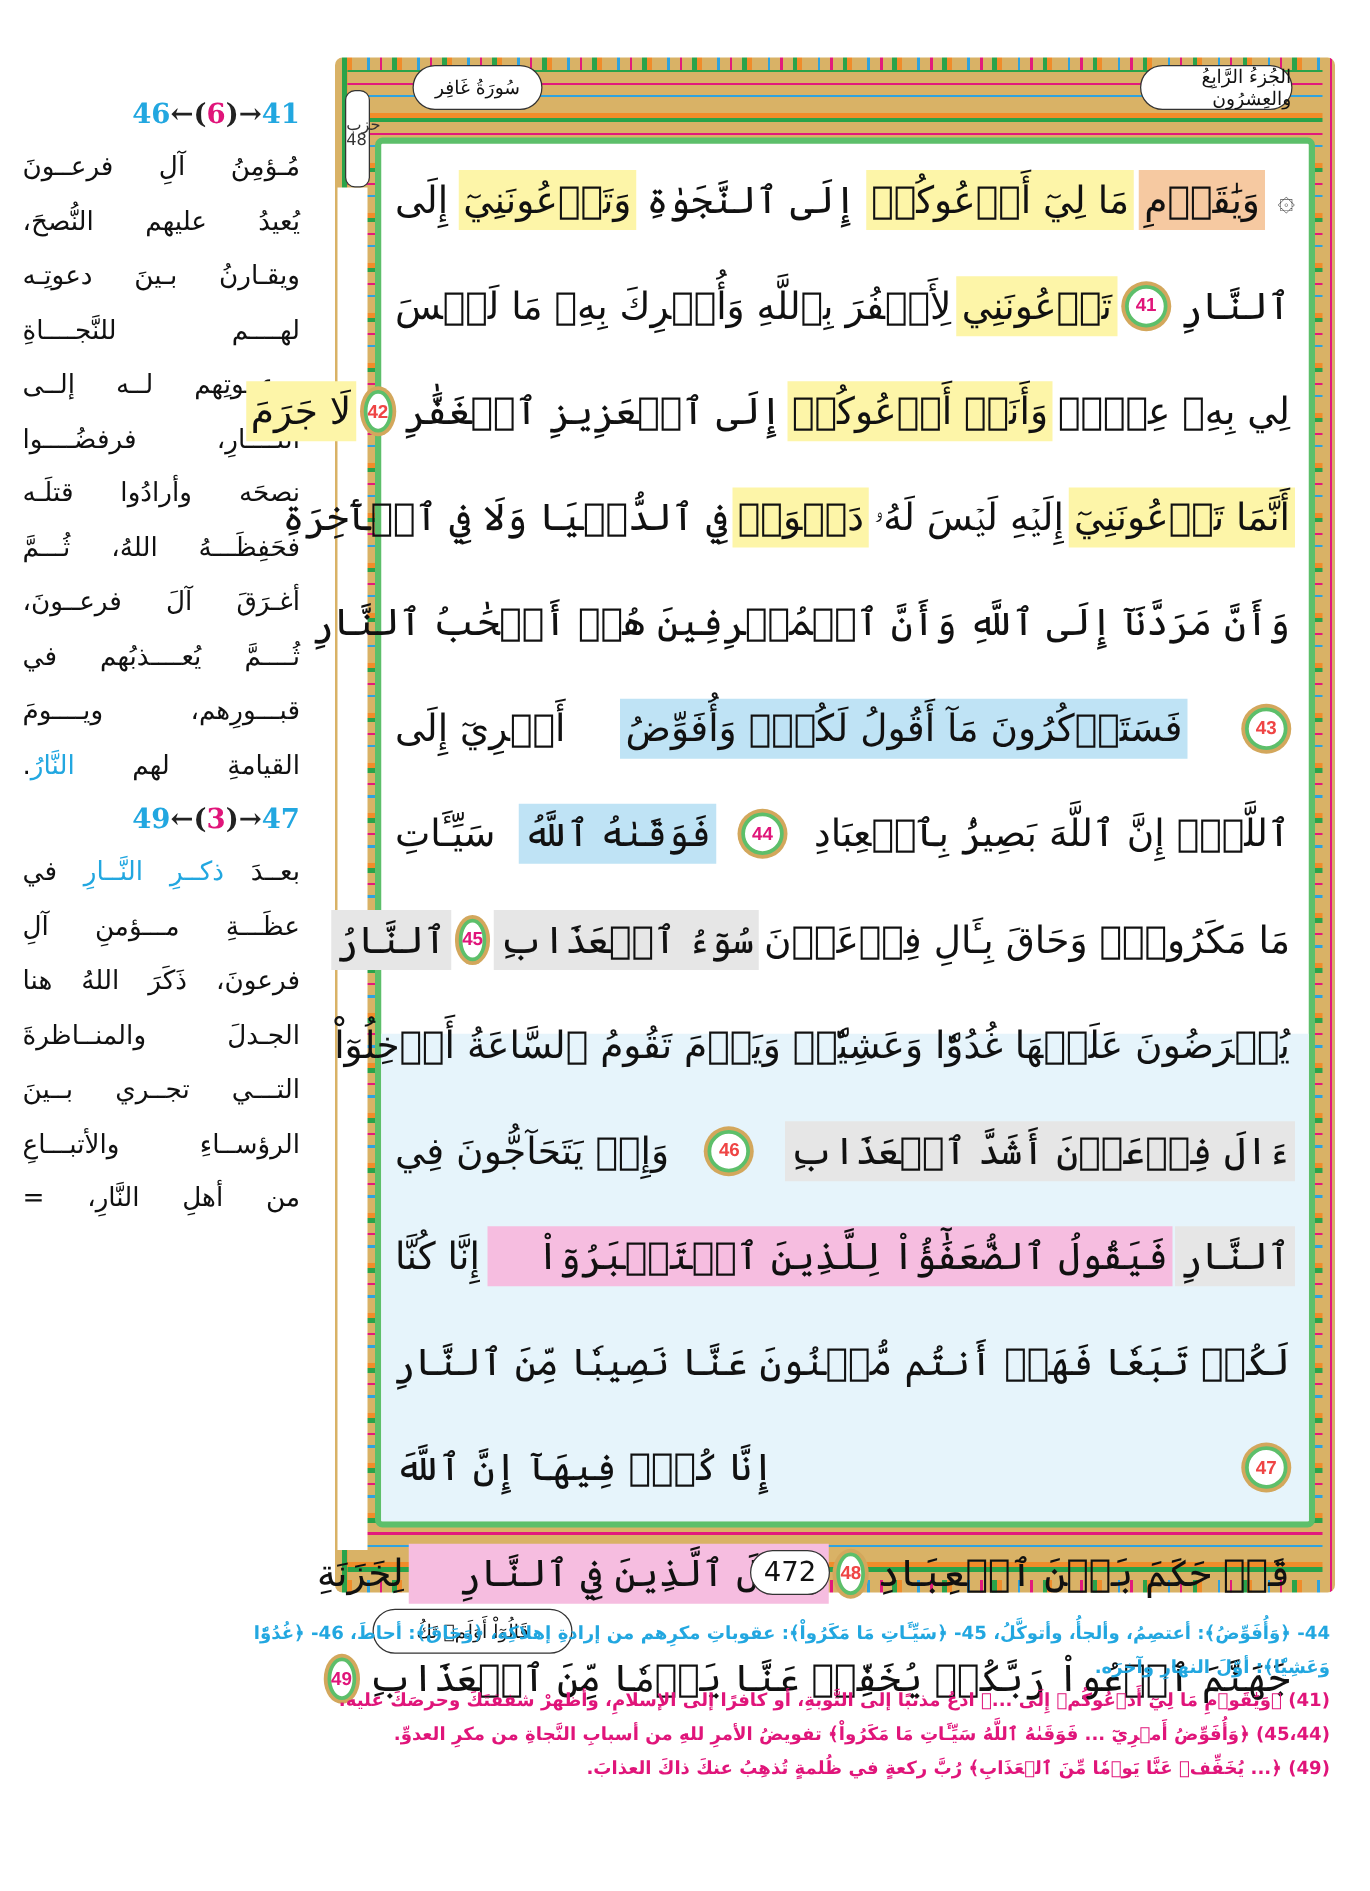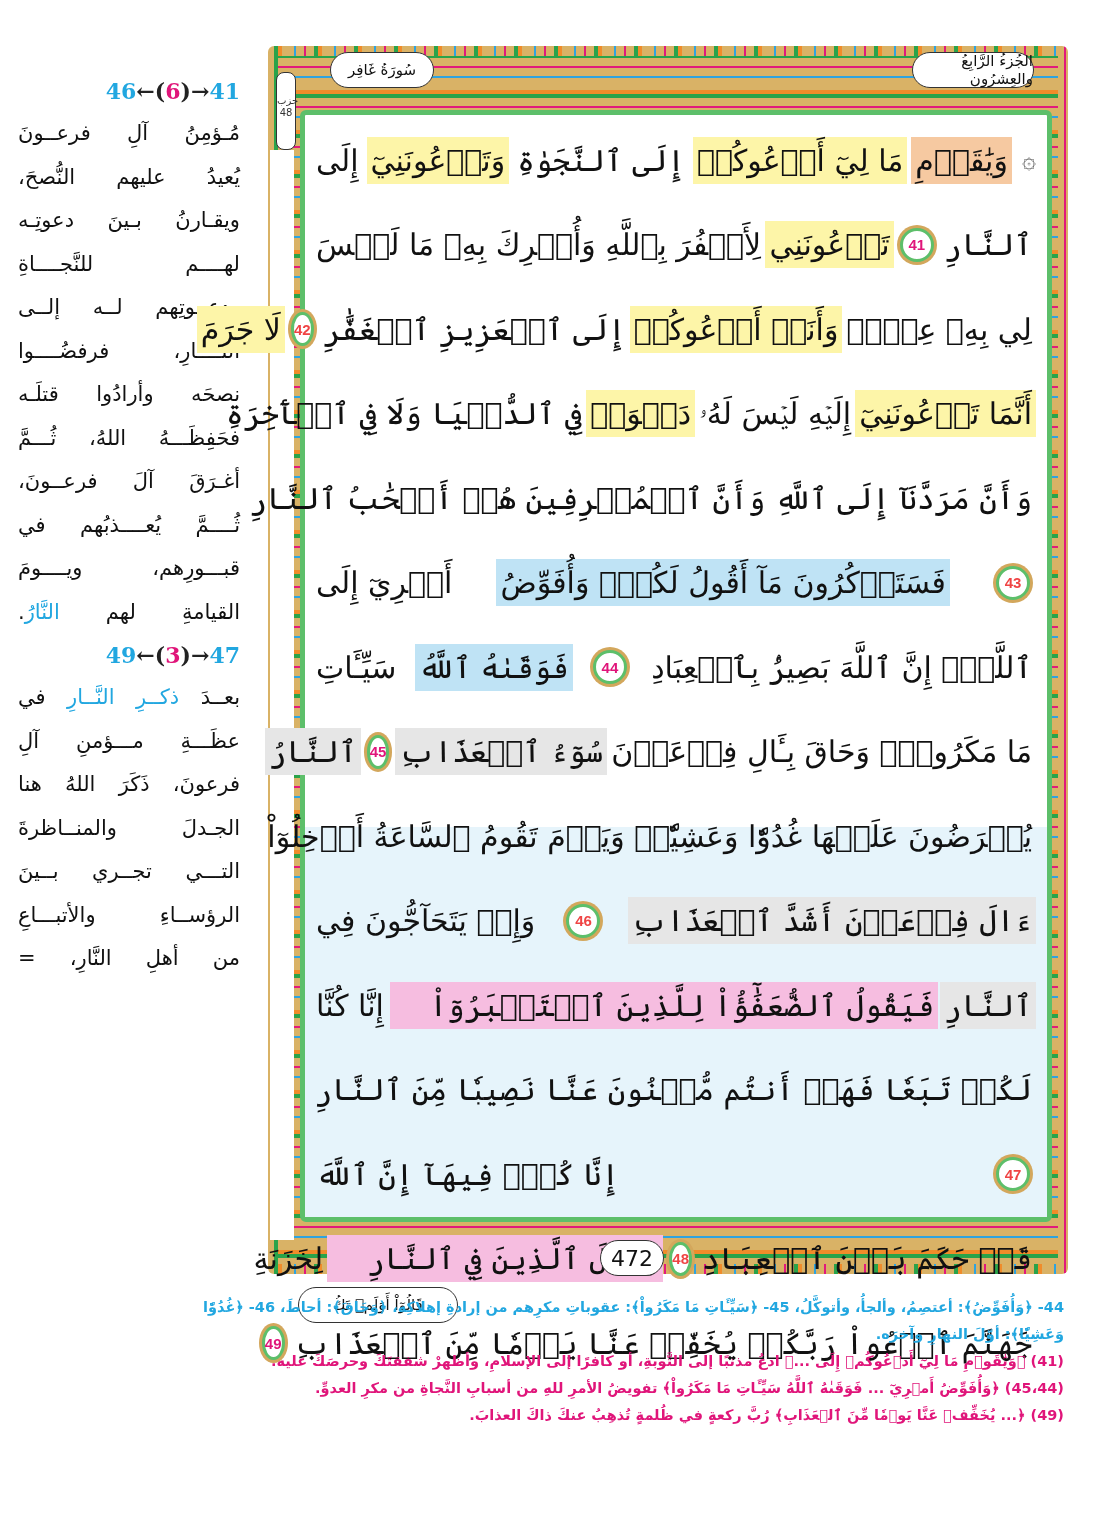--- a/index.html
+++ b/index.html
@@ -49,21 +49,21 @@
     font-size: 15px; color: #111; direction: rtl;
   }
   .cart-surah { left: 330px; top: 52px; width: 104px; }
   .cart-juz { left: 1000px; top: 52px; width: 122px; transform: translateX(-88px); }
   .cart-next { left: 298px; top: 1240px; width: 160px; margin-top: 47px; }
   .cart-page { left: 600px; top: 1240px; width: 64px; font-size: 22px; direction: ltr; }
   
   .hizb {
     position: absolute; left: 276px; top: 72px; width: 20px; height: 78px;
     border: 1px solid #333; border-radius: 8px; background: #fff;
-    font-size: 10px; color: #333; text-align: center; line-height: 12px; padding-top: 22px;
+    font-size: 13px; color: #333; text-align: left; line-height: 12px; padding-top: 22px;
   }
   .side-strip {
     position: absolute; left: 270px; top: 150px; width: 24px; height: 1090px; background: #fff;
   }
 
   
   .lines { position: absolute; left: 312px; top: 118px; width: 724px; direction: rtl; }
   .verse-line {
     height: 84.5px; display: flex; align-items: center; justify-content: space-between;
     font-family: "DejaVu Serif", serif; font-size: 30px; color: #111; white-space: nowrap;

